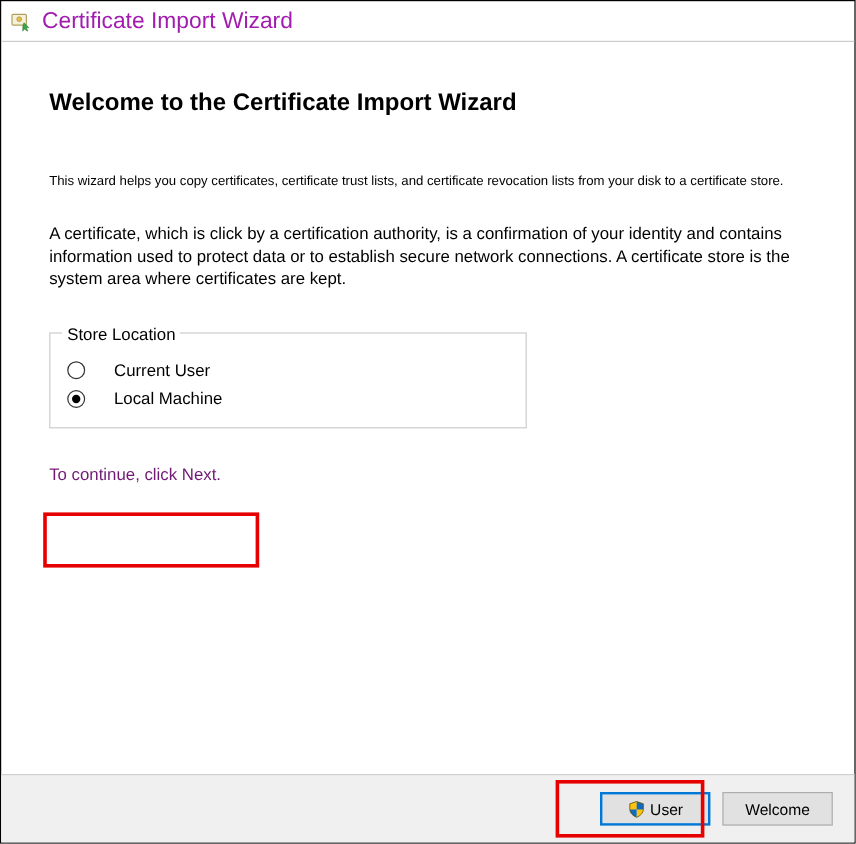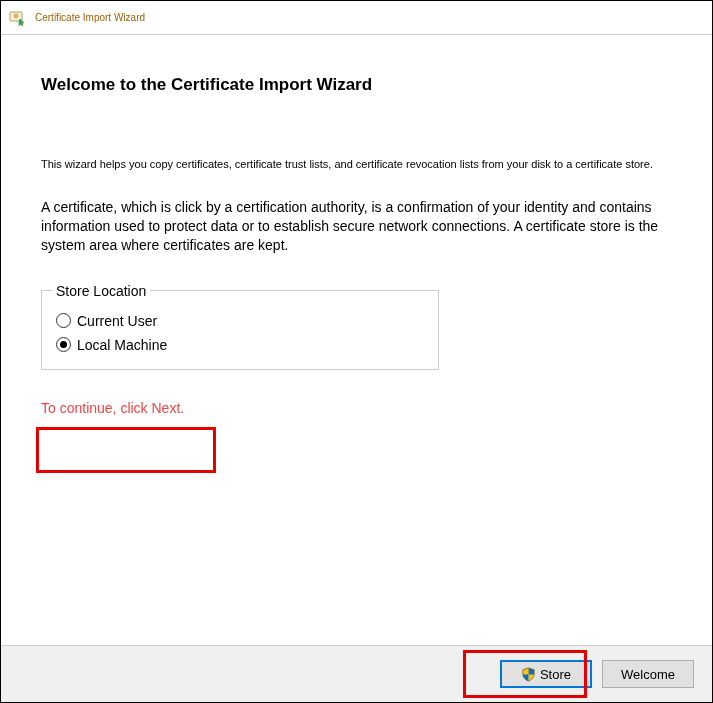--- a/index.html
+++ b/index.html
@@ -29,35 +29,35 @@
       align-items: center;
       padding-left: 8px;
       gap: 8px;
     }
     .titlebar-icon {
       width: 18px;
       height: 18px;
       flex-shrink: 0;
     }
     .titlebar-text {
-      font-size: 10px;
-      color: #a16207;
+      font-size: 19px;
+      color: #a21caf;
     }
     .content {
       flex: 1;
       padding: 40px 40px 20px 40px;
       display: flex;
       flex-direction: column;
       position: relative;
     }
     .heading {
-      font-size: 17px;
+      font-size: 20px;
       font-weight: 600;
       color: #000;
-      margin-bottom: 62px;
+      margin-bottom: 46px;
     }
     .desc {
       font-size: 11px;
       color: #000;
       line-height: 1.35;
       margin-bottom: 26px;
     }
     .desc2 {
       font-size: 14px;
       color: #000;
@@ -72,22 +72,22 @@
       position: relative;
     }
     .fieldset-legend {
       font-size: 14px;
       color: #000;
       padding: 0 4px;
       margin-left: -4px;
     }
     .radio-row {
       display: flex;
-      align-items: flex-start;
-      gap: 6px;
+      align-items: flex-end;
+      gap: 24px;
       margin-top: 8px;
       font-size: 14px;
       cursor: default;
       position: relative;
     }
     .radio-circle {
       width: 15px;
       height: 15px;
       border: 1.5px solid #333;
       border-radius: 50%;
@@ -98,21 +98,21 @@
       flex-shrink: 0;
     }
     .radio-dot {
       width: 7px;
       height: 7px;
       background: #000;
       border-radius: 50%;
     }
     .continue-text {
       font-size: 14px;
-      color: #ef4444;
+      color: #701a75;
     }
     .footer {
       border-top: 1px solid #d0d0d0;
       background: #f0f0f0;
       height: 57px;
       display: flex;
       align-items: center;
       justify-content: flex-end;
       padding-right: 18px;
       gap: 10px;
@@ -196,21 +196,21 @@
     <button class="btn btn-default">
       <span class="shield-icon">
         <svg viewBox="0 0 16 16" width="15" height="15">
           <path d="M8 1 L14 3 V8 C14 11 11 14 8 15 V1 Z" fill="#ffc20e"></path>
           <path d="M8 1 L2 3 V8 C2 11 5 14 8 15 V1 Z" fill="#0f6cbd"></path>
           <path d="M8 1 L14 3 V8 H8 V1 Z" fill="#0f6cbd"></path>
           <path d="M8 1 L2 3 V8 H8 V1 Z" fill="#ffc20e"></path>
           <path d="M8 1 L14 3 V8 C14 11 11 14 8 15 C5 14 2 11 2 8 V3 Z" fill="none" stroke="#6a5300" stroke-width="0.7"></path>
         </svg>
       </span>
-      <span>Store</span>
+      <span>User</span>
     </button>
     <button class="btn">
       <span>Welcome</span>
     </button>
 
     <div class="highlight" style="left:462px; top:4px; width:124px; height:48px;"></div>
   </div>
 
 </div>
 

